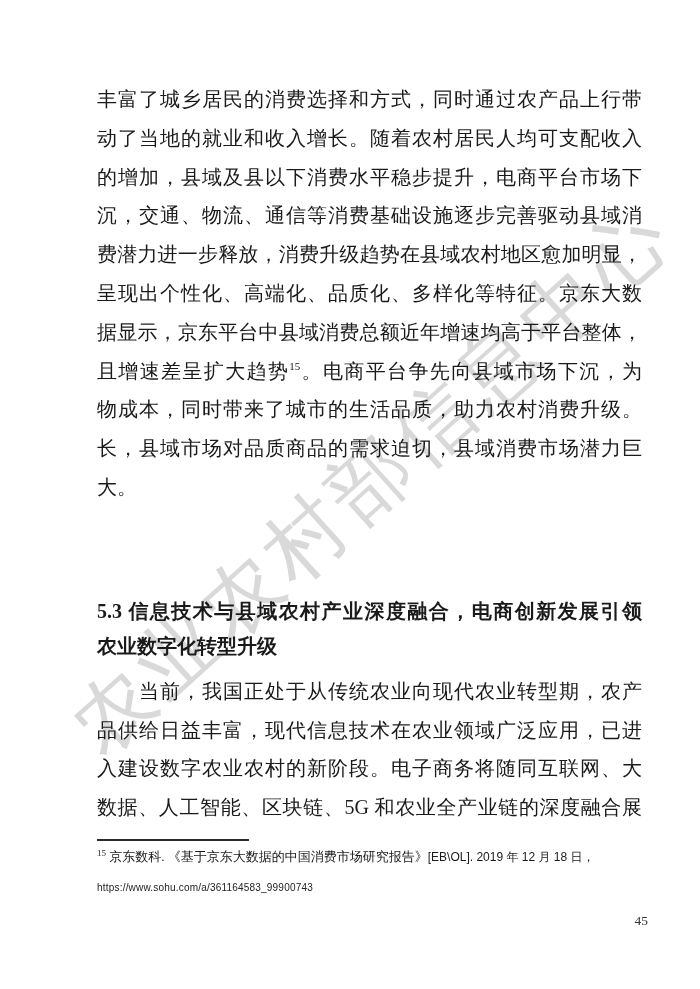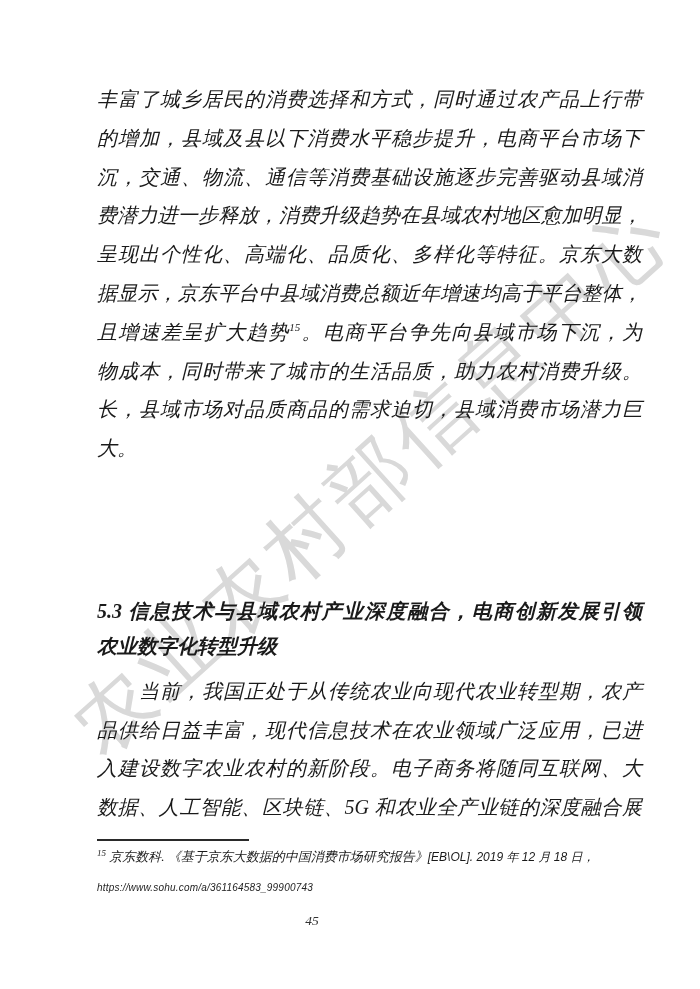--- a/index.html
+++ b/index.html
@@ -6,48 +6,49 @@
   .page{
     position:relative;width:700px;height:989px;background:#ffffff;overflow:hidden;
     font-family:"Liberation Serif","DejaVu Serif",serif;color:#1a1a1a;
   }
   .watermark{
     position:absolute;left:372px;top:480px;z-index:0;
     transform:translate(-50%,-50%) rotate(-42deg);
     font-size:80px;letter-spacing:6px;white-space:nowrap;
     color:#d9d9d9;user-select:none;
   }
-  .block{position:absolute;left:97px;width:545px;z-index:1;font-style:italic;}
+  .block{position:absolute;left:97px;width:545px;z-index:1;}
   .line{font-size:20px;line-height:38.8px;height:38.8px;white-space:nowrap;}
   .j{white-space:normal;text-align:justify;text-align-last:justify;text-justify:inter-character;}
   .indent{padding-left:42px;}
   .line sup{font-size:11px;line-height:0;}
   #para1{top:80px;}
   #heading{top:594px;font-weight:bold;}
   #heading .line{line-height:35px;height:35px;}
   #para2{top:672px;}
   #para2 .line{line-height:38.6px;height:38.6px;}
   #sep{top:839px;width:152px;height:0;border-top:2px solid #2a2a2a;}
   #footnote{top:846px;}
   #footnote .line{font-size:13px;line-height:22px;height:22px;}
   #footnote sup{font-size:9px;}
   .latin{font-family:"Liberation Sans","DejaVu Sans",sans-serif;font-size:12px;}
   #url{top:882px;font-family:"Liberation Sans","DejaVu Sans",sans-serif;
        font-size:10px;letter-spacing:0.2px;color:#222;}
-  #pagenum{top:913px;left:0;width:624px;text-align:center;font-size:13.5px;color:#333;}
+  #pagenum{top:913px;left:0;width:624px;text-align:right;font-size:13.5px;color:#333;padding-left:24px;}
 </style>
 </head>
 <body>
 
 <div class="page">
 
   <div class="watermark" style="color: rgb(217, 217, 217);">农业农村部信息中心</div>
 
   <div class="block" id="para1">
       <div class="line j"><span>丰富了城乡居民的消费选择和方式，同时通过农产品上行带</span></div>
+      <div class="line j"><span>动了当地的就业和收入增长。随着农村居民人均可支配收入</span></div>
       <div class="line j"><span>的增加，县域及县以下消费水平稳步提升，电商平台市场下</span></div>
       <div class="line j"><span>沉，交通、物流、通信等消费基础设施逐步完善驱动县域消</span></div>
       <div class="line j"><span>费潜力进一步释放，消费升级趋势在县域农村地区愈加明显，</span></div>
       <div class="line j"><span>呈现出个性化、高端化、品质化、多样化等特征。京东大数</span></div>
       <div class="line j"><span>据显示，京东平台中县域消费总额近年增速均高于平台整体，</span></div>
       <div class="line j"><span>且增速差呈扩大趋势</span><sup>15</sup><span>。电商平台争先向县域市场下沉，为</span></div>
       <div class="line j"><span>物成本，同时带来了城市的生活品质，助力农村消费升级。</span></div>
       <div class="line j"><span>长，县域市场对品质商品的需求迫切，县域消费市场潜力巨</span></div>
       <div class="line"><span>大。</span></div>
     </div>

